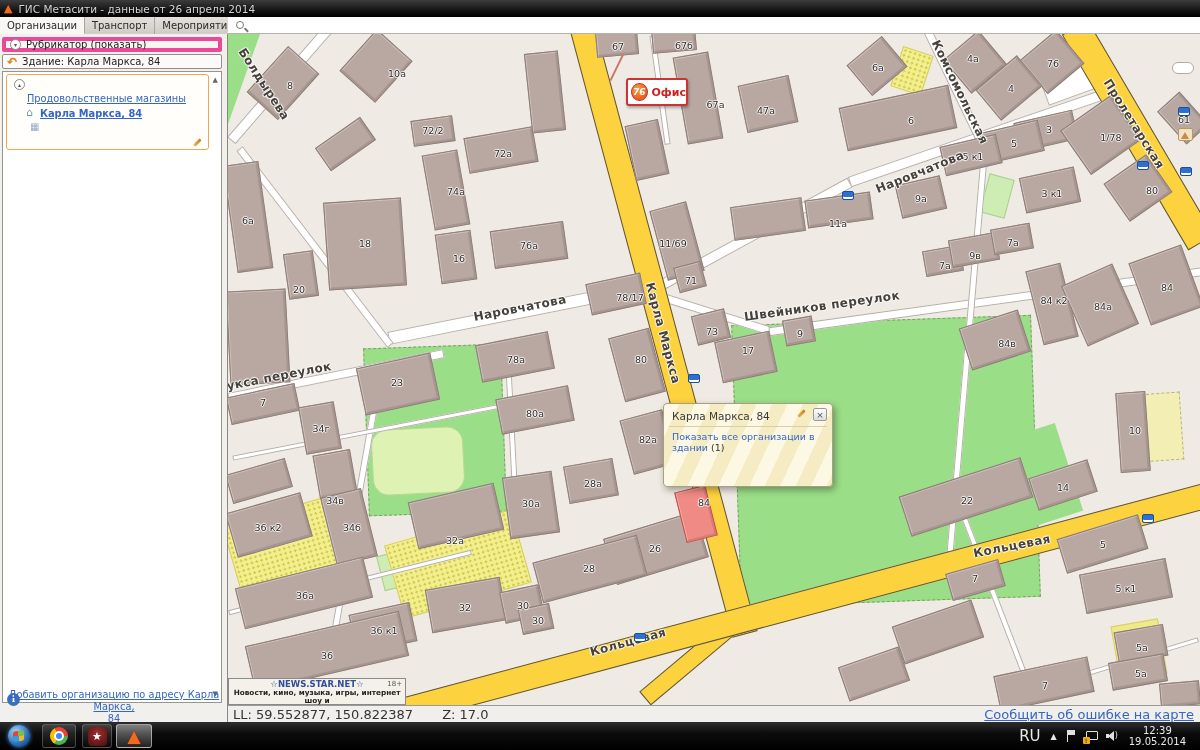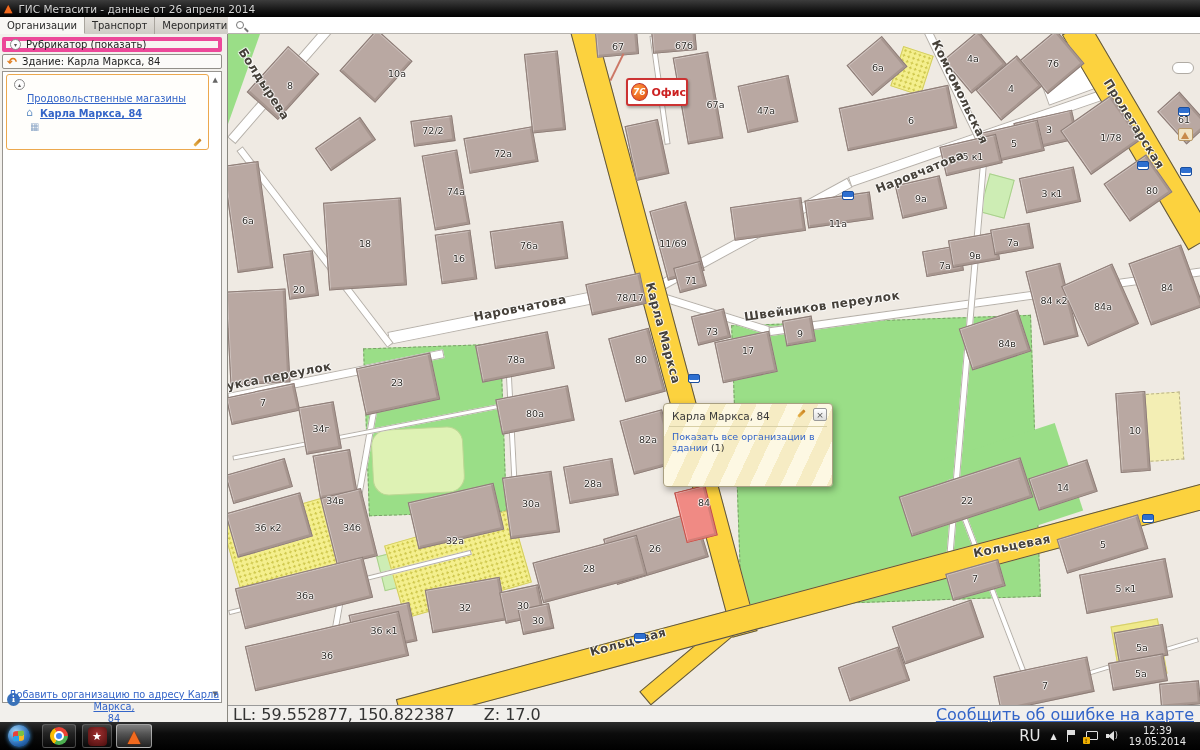--- a/index.html
+++ b/index.html
@@ -96,21 +96,21 @@
   #popup .plink span { color:#333; }
 
   
   #banner { left:0px; top:644px; width:178px; height:27px; background:#f3f1ea; border:1px solid #8a8a8a; z-index:8; text-align:center; }
   #banner .b1 { font-size:8.5px; font-weight:bold; color:#2f4d9b; line-height:9px; margin-top:1px; }
   #banner .age { position:absolute; right:3px; top:1px; font-size:7px; color:#555; font-weight:normal; }
   #banner .b2 { font-size:7.3px; font-weight:bold; color:#222; line-height:8px; }
 
   
   #statusbar { position:absolute; left:228px; top:705px; width:972px; height:17px; background:#f1efec; border-top:1px solid #9a9a9a;
-    font-size:16px; color:#333; display:flex; align-items:center; }
+    font-size:13px; color:#333; display:flex; align-items:center; }
   #statusbar .coords { margin-left:5px; }
   #statusbar .zoomv { margin-left:29px; }
   #statusbar .report { position:absolute; right:6px; color:#3465c8; text-decoration:underline; cursor:pointer; }
 
   
   #taskbar { position:absolute; left:0; top:722px; width:1200px; height:28px; background:linear-gradient(#2d2d2d,#0c0c0c 40%,#000); }
   #orb { position:absolute; left:8px; top:3px; width:22px; height:22px; border-radius:50%;
     background:radial-gradient(circle at 35% 30%,#9fd4f7,#2a6cb5 60%,#0b2f63); box-shadow:0 0 4px #3d8ed0; }
   #orb::after { content:""; position:absolute; left:5px; top:6px; width:11px; height:10px; border-radius:2px; transform:skewY(-6deg);
     background:conic-gradient(#7cc043 0 25%, #f7b824 0 50%, #2aa0e8 0 75%, #e8413a 0 100%); }
@@ -413,20 +413,26 @@
     <div id="popup">
       <div class="ph">Карла Маркса, 84</div>
       <div class="pencil pp"></div>
       <div class="pclose">×</div>
       <div class="pdiv"></div>
       <div class="plink">
         <a>Показать все организации в здании</a> <span>(1)</span>
       </div>
     </div>
 
+    <div id="banner">
+      <div class="b1">☆NEWS.STAR.NET☆</div>
+      <div class="age">18+</div>
+      <div class="b2">Новости, кино, музыка, игры, интернет шоу и</div>
+
+    </div>
   </div>
 
   <div id="statusbar">
     <span class="coords">LL: 59.552877, 150.822387</span>
     <span class="zoomv">Z: 17.0</span>
     <span class="report">Сообщить об ошибке на карте</span>
   </div>
 
   <div id="taskbar">
     <div id="orb"></div>

